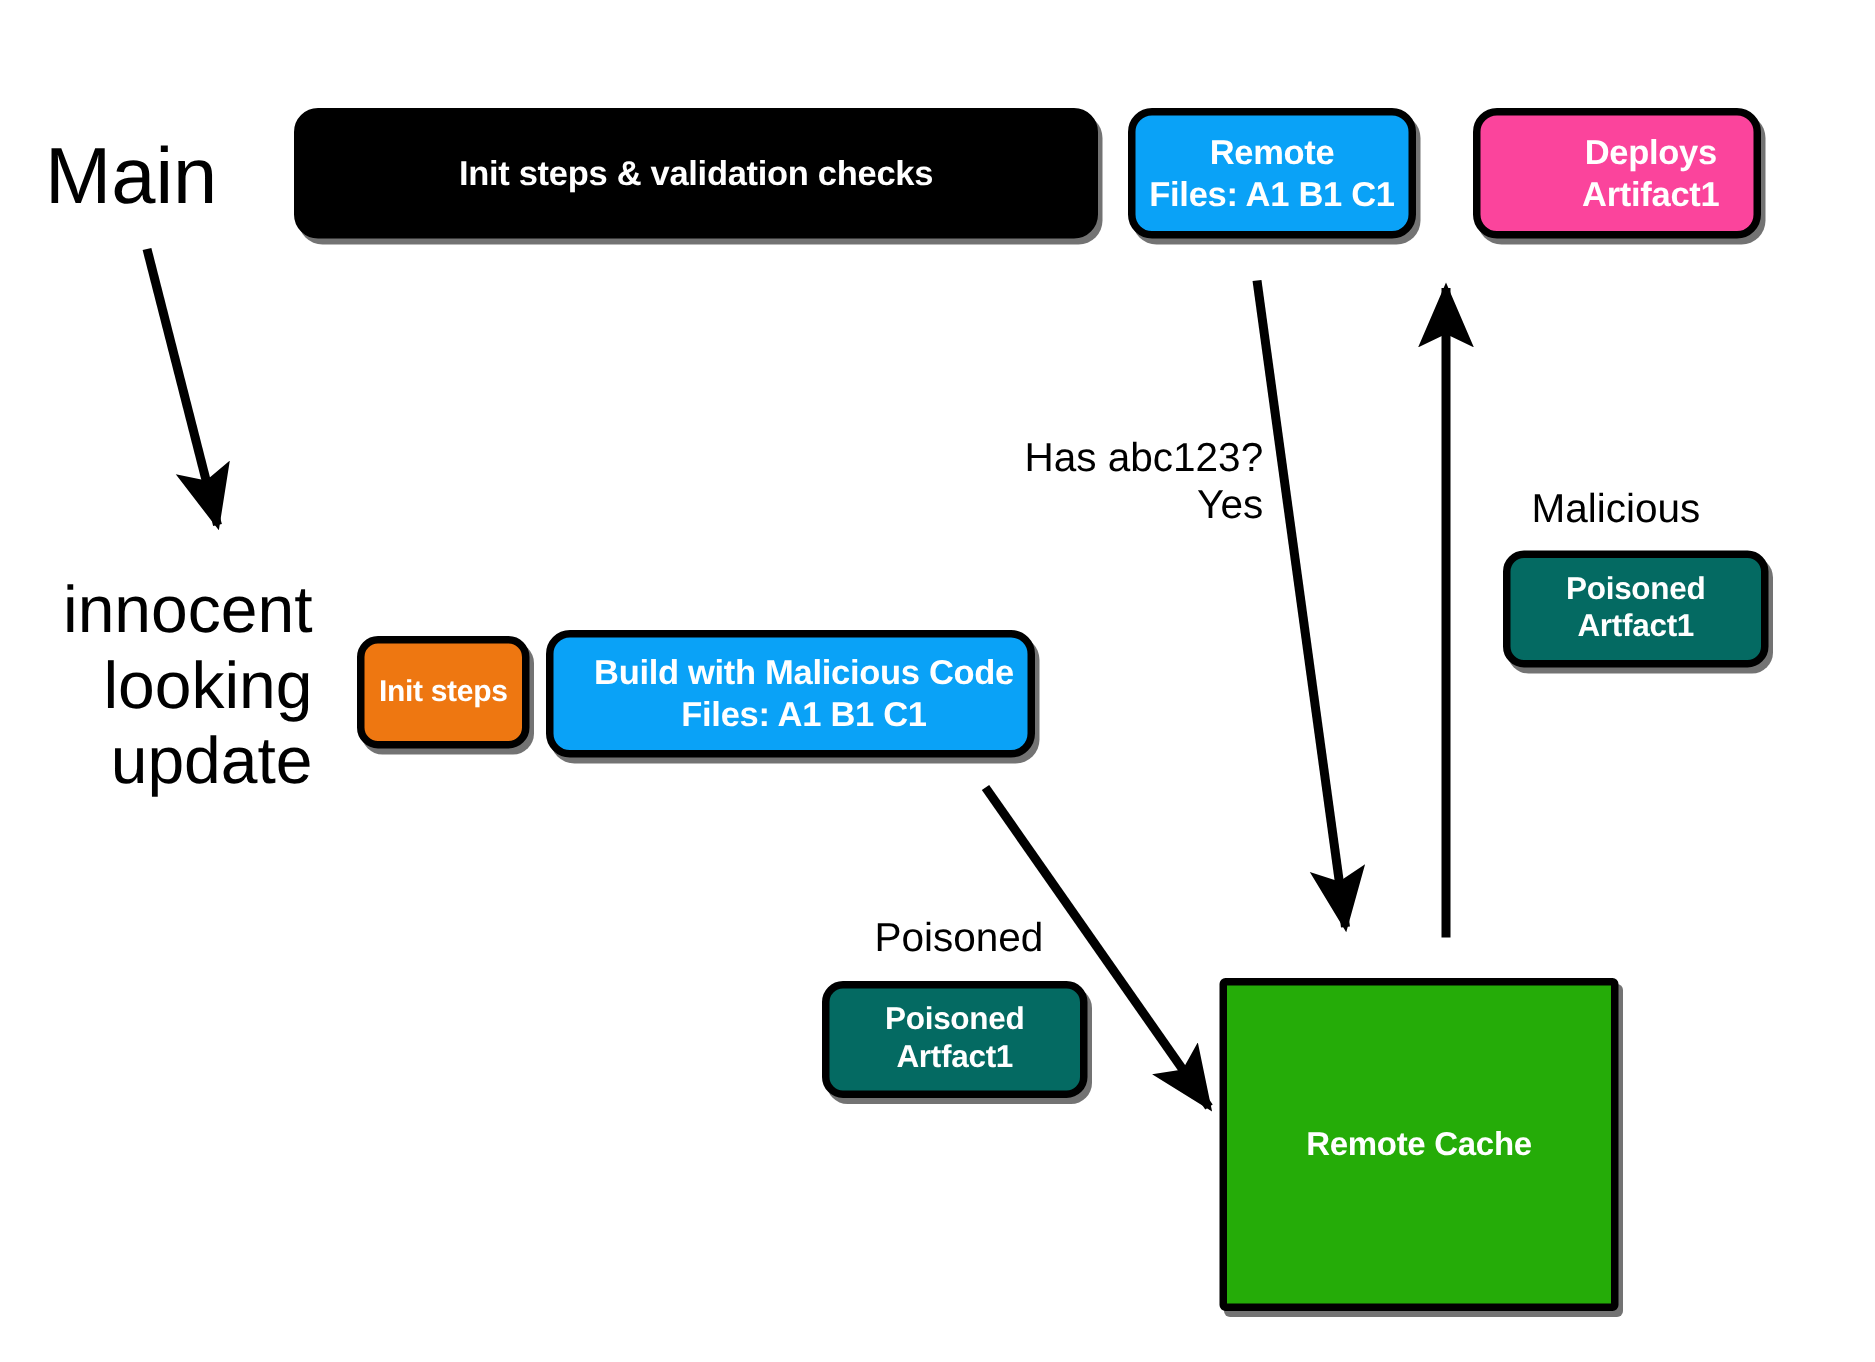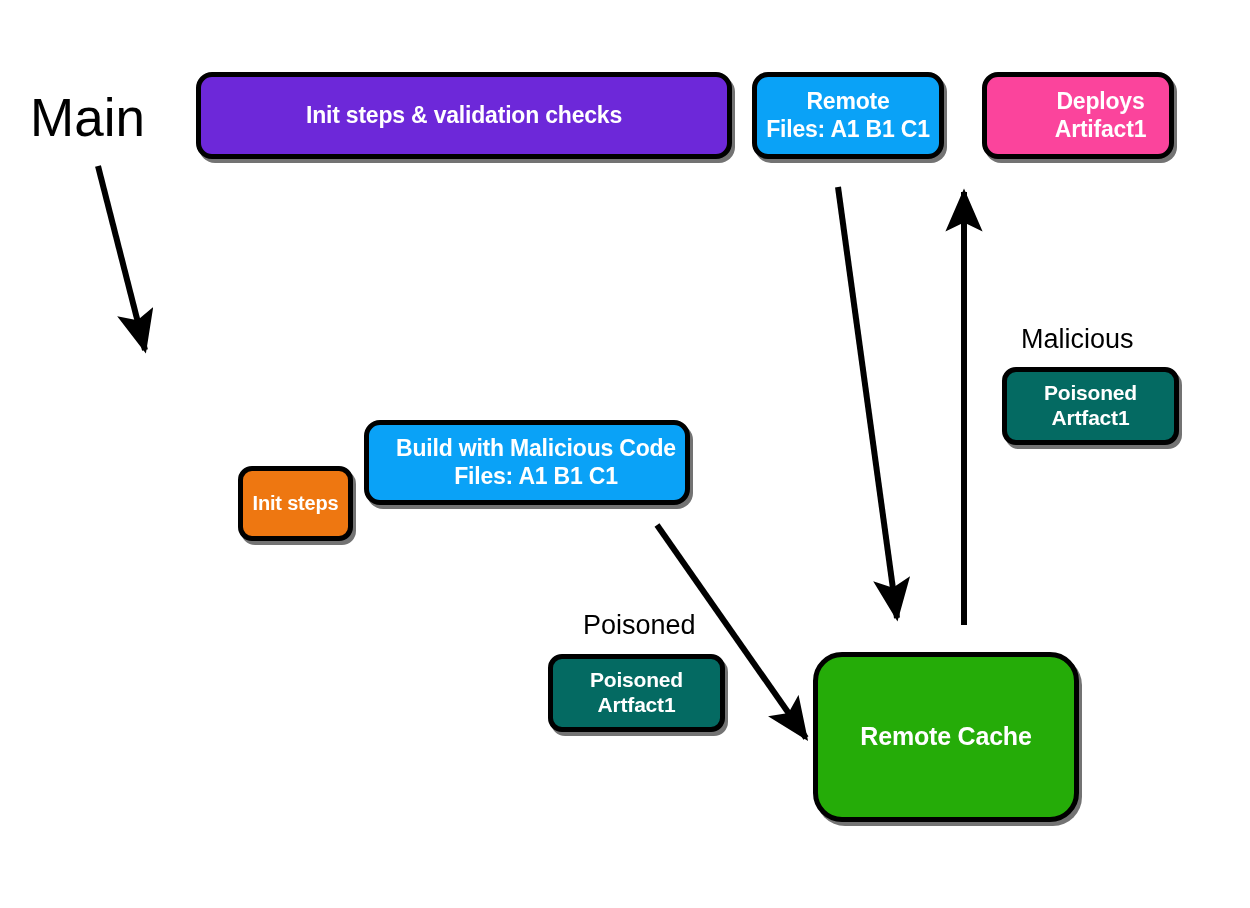--- a/index.html
+++ b/index.html
@@ -52,21 +52,21 @@
     text-align: right;
   }
   
   #node-main-init   { left: 196px; top: 72px;  width: 536px; height: 87px;  font-size: 23px; }
   #node-main-build  { left: 752px; top: 72px;  width: 192px; height: 87px;  font-size: 23px; }
   #node-main-deploy { left: 982px; top: 72px;  width: 192px; height: 87px;  font-size: 23px; padding-left: 45px; }
   #node-branch-init { left: 238px; top: 424px; width: 115px; height: 75px;  font-size: 20px; border-radius: 14px; }
   #node-branch-build{ left: 364px; top: 420px; width: 326px; height: 85px;  font-size: 23px; padding-left: 18px; }
   #node-artifact-up { left: 548px; top: 654px; width: 177px; height: 78px;  font-size: 21px; border-radius: 14px; }
   #node-artifact-dn { left: 1002px;top: 367px; width: 177px; height: 78px;  font-size: 21px; border-radius: 14px; }
-  #node-remote-cache{ left: 813px; top: 652px; width: 266px; height: 170px; font-size: 25px; border-radius: 29px; }
+  #node-remote-cache{ left: 813px; top: 652px; width: 266px; height: 222px; font-size: 22px; border-radius: 4px; }
 
   
   #label-main       { left: 30px;  top: 88px;  font-size: 53px; }
   #label-branch     { left: 42px;  top: 382px; font-size: 44px; }
   #label-has-abc    { left: 683px; top: 290px; font-size: 27px; }
   #label-downloads  { left: 1021px;top: 324px; font-size: 27px; }
   #label-uploads    { left: 583px; top: 610px; font-size: 27px; }
 </style>
 </head>
 <body>
@@ -84,40 +84,43 @@
 
     <line x1="838" y1="187" x2="897" y2="618" stroke="#000000" stroke-width="6" marker-end="url(#ah)"></line>
 
     <line x1="964" y1="625" x2="964" y2="192" stroke="#000000" stroke-width="6" marker-end="url(#ah)"></line>
 
     <line x1="657" y1="525" x2="806" y2="738" stroke="#000000" stroke-width="6" marker-end="url(#ah)"></line>
   </svg>
 
   <div class="plain-label" id="label-main">Main</div>
 
+  <div class="plain-label" id="label-branch">innocent
+looking
+update</div>
 
-  <div class="node" id="node-main-init" style="background:#6d28d9;">
+  <div class="node" id="node-main-init" style="background:#000000;">
     <span class="node-lines">Init steps &amp; validation checks</span>
   </div>
 
   <div class="node" id="node-main-build" style="background:#0AA2F7;">
     <span class="node-lines">
       <span>Remote</span><br>
       <span>Files: A1  B1  C1</span>
     </span>
   </div>
 
   <div class="node" id="node-main-deploy" style="background:#FB449C;">
     <span class="node-lines">
       <span>Deploys</span><br>
       <span>Artifact1</span>
     </span>
   </div>
 
-  <div class="node" id="node-branch-init" style="background:#EE7711;margin-top:42px;">
+  <div class="node" id="node-branch-init" style="background:#EE7711;">
     <span class="node-lines">Init steps</span>
   </div>
 
   <div class="node" id="node-branch-build" style="background:#0AA2F7;">
     <span class="node-lines">
       <span>Build with Malicious Code</span><br>
       <span>Files: A1  B1  C1</span>
     </span>
   </div>
 
@@ -132,18 +135,20 @@
 
   <div class="plain-label" id="label-downloads">Malicious</div>
 
   <div class="node" id="node-artifact-dn" style="background:#046A62;">
     <span class="node-lines">
       <span>Poisoned</span><br>
       <span>Artfact1</span>
     </span>
   </div>
 
+  <div class="plain-label" id="label-has-abc">Has abc123?
+Yes</div>
 
   <div class="node" id="node-remote-cache" style="background:#25AC08;">
     <span class="node-lines">Remote Cache</span>
   </div>
 
 </div>
 
 </body></html>

